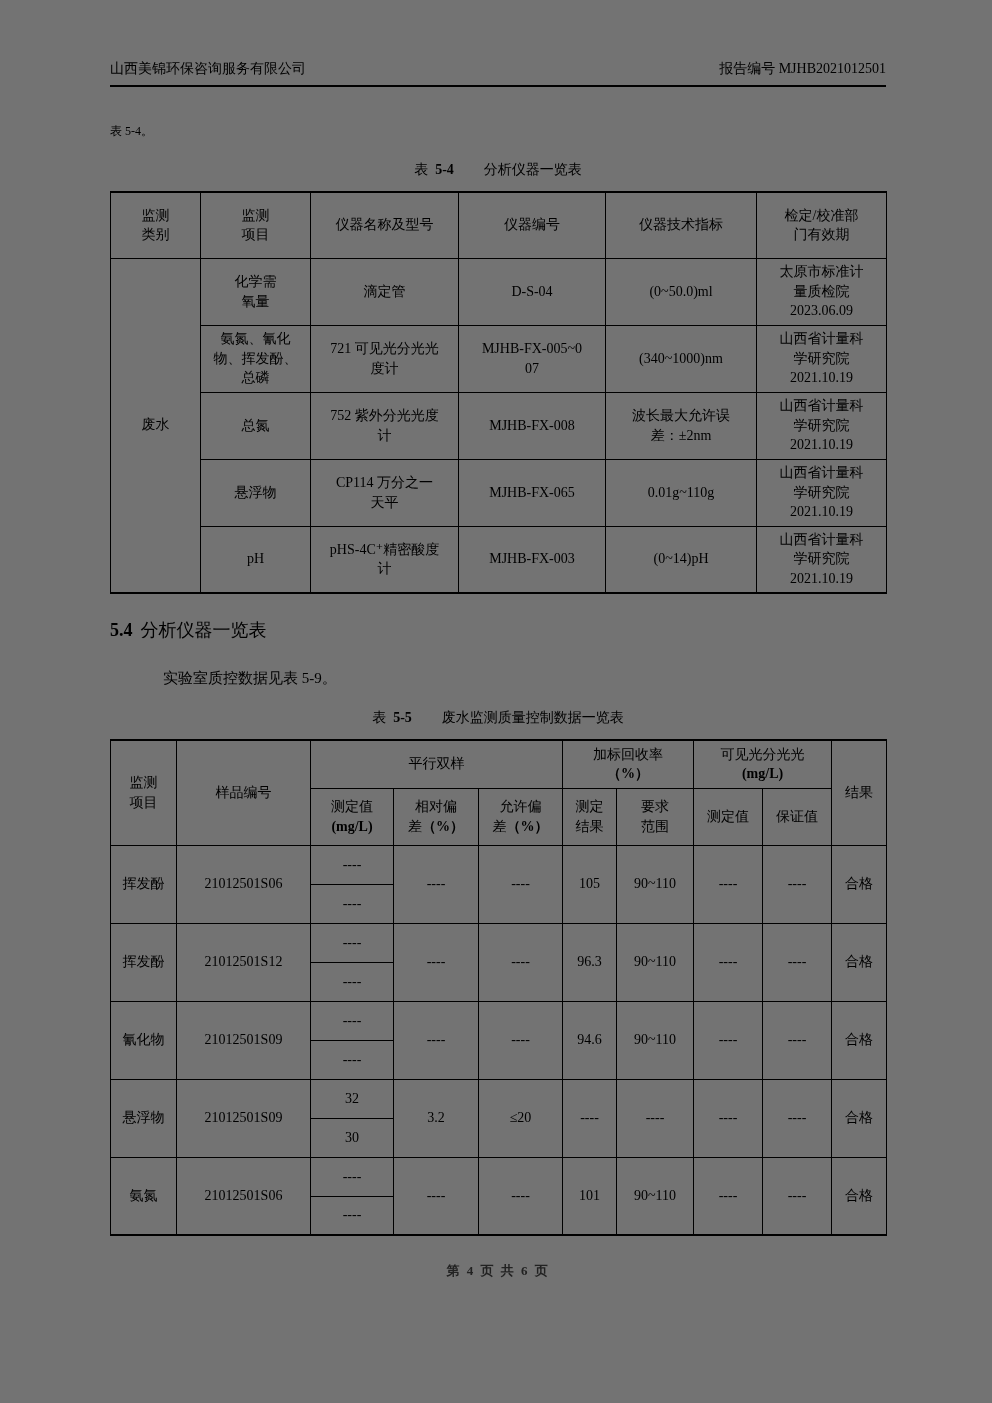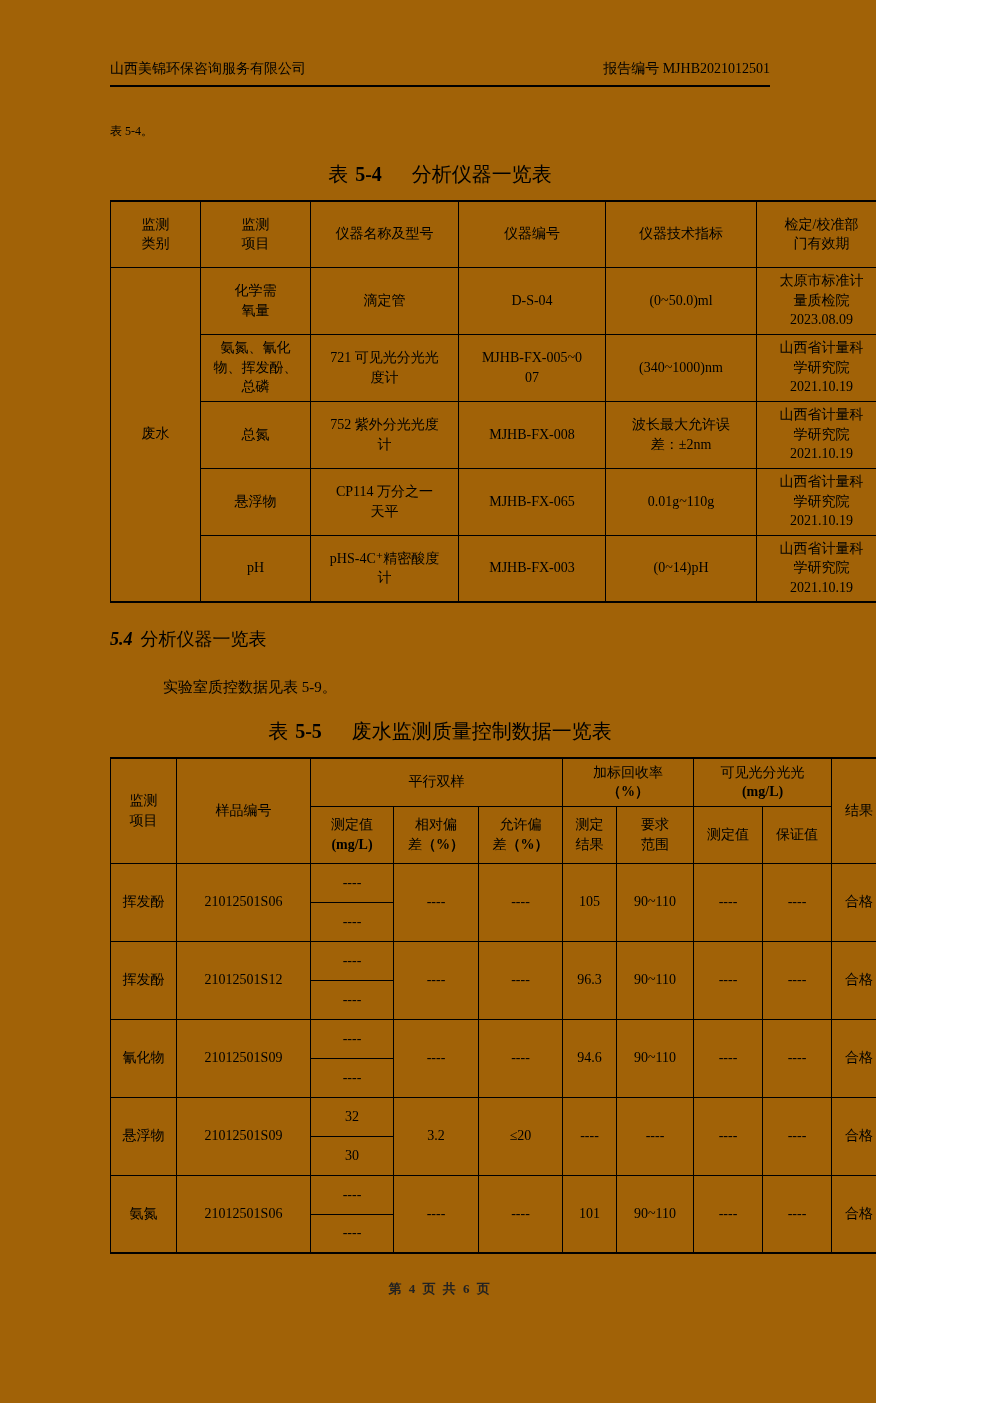--- a/index.html
+++ b/index.html
@@ -1,47 +1,47 @@
 <!DOCTYPE html>
 <html><head>
 <meta charset="utf-8">
 <style>
   * { margin: 0; padding: 0; box-sizing: border-box; }
   html, body { background: #fff; }
   .page {
-    width: 876px; height: 1403px; background: #a16207; color: #000;
+    width: 992px; height: 1403px; background: #737373; color: #000;
     font-family: "Liberation Serif", "DejaVu Serif", serif;
     overflow: hidden; position: relative;
   }
   .doc-header {
     margin: 0 106px 0 110px; padding-top: 60px; padding-bottom: 7px;
     border-bottom: 2.5px solid #000;
     display: flex; justify-content: space-between; align-items: flex-end;
     font-size: 14px;
   }
   .content { margin: 0 106px 0 110px; }
   .intro { margin-top: 36px; font-size: 12px; }
-  .caption { margin-top: 21px; text-align: center; font-size: 20px; }
+  .caption { margin-top: 21px; text-align: center; font-size: 14px; }
   .cap-num { font-weight: bold; margin: 0 30px 0 7px; }
   table { border-collapse: collapse; table-layout: fixed; width: 776px;
           margin-top: 12px; border-top: 2.5px solid #000; border-bottom: 2.5px solid #000; }
   th, td {
     border: 1px solid #000; text-align: center; vertical-align: middle;
     font-size: 14px; font-weight: normal; line-height: 1.4;
     white-space: pre-line; padding: 2px 1px; overflow: hidden;
   }
   .t1 tbody tr { height: 67px; }
   .t1 thead tr { height: 66px; }
   .t2 thead tr.th1 { height: 48px; }
   .t2 thead tr.th2 { height: 57px; }
   .t2 tbody tr { height: 39px; }
   .b { font-weight: bold; }
   .blk { display: block; }
   .h2 { margin-top: 24px; font-size: 18px; }
-  .h2 .num { font-weight: bold; margin-right: 8px; font-style: italic; }
+  .h2 .num { font-weight: bold; margin-right: 8px; }
   .para { margin-top: 27px; font-size: 15px; text-indent: 53px; }
   .footer { margin-top: 26px; text-align: center; font-size: 13px; letter-spacing: 2px; color: #222; font-weight: bold; }
 </style>
 </head>
 <body>
 
 <div class="page">
 
   <div class="doc-header">
     <span>山西美锦环保咨询服务有限公司</span>
@@ -81,21 +81,21 @@
       <tbody>
         <tr>
           <td rowspan="5">废水</td>
           <td>化学需
 氧量</td>
           <td>滴定管</td>
           <td>D-S-04</td>
           <td>(0~50.0)ml</td>
           <td>太原市标准计
 量质检院
-2023.08.09</td>
+2023.06.09</td>
         </tr>
         <tr>
           <td>氨氮、氰化
 物、挥发酚、
 总磷</td>
           <td>721 可见光分光光
 度计</td>
           <td>MJHB-FX-005~0
 07</td>
           <td>(340~1000)nm</td>

